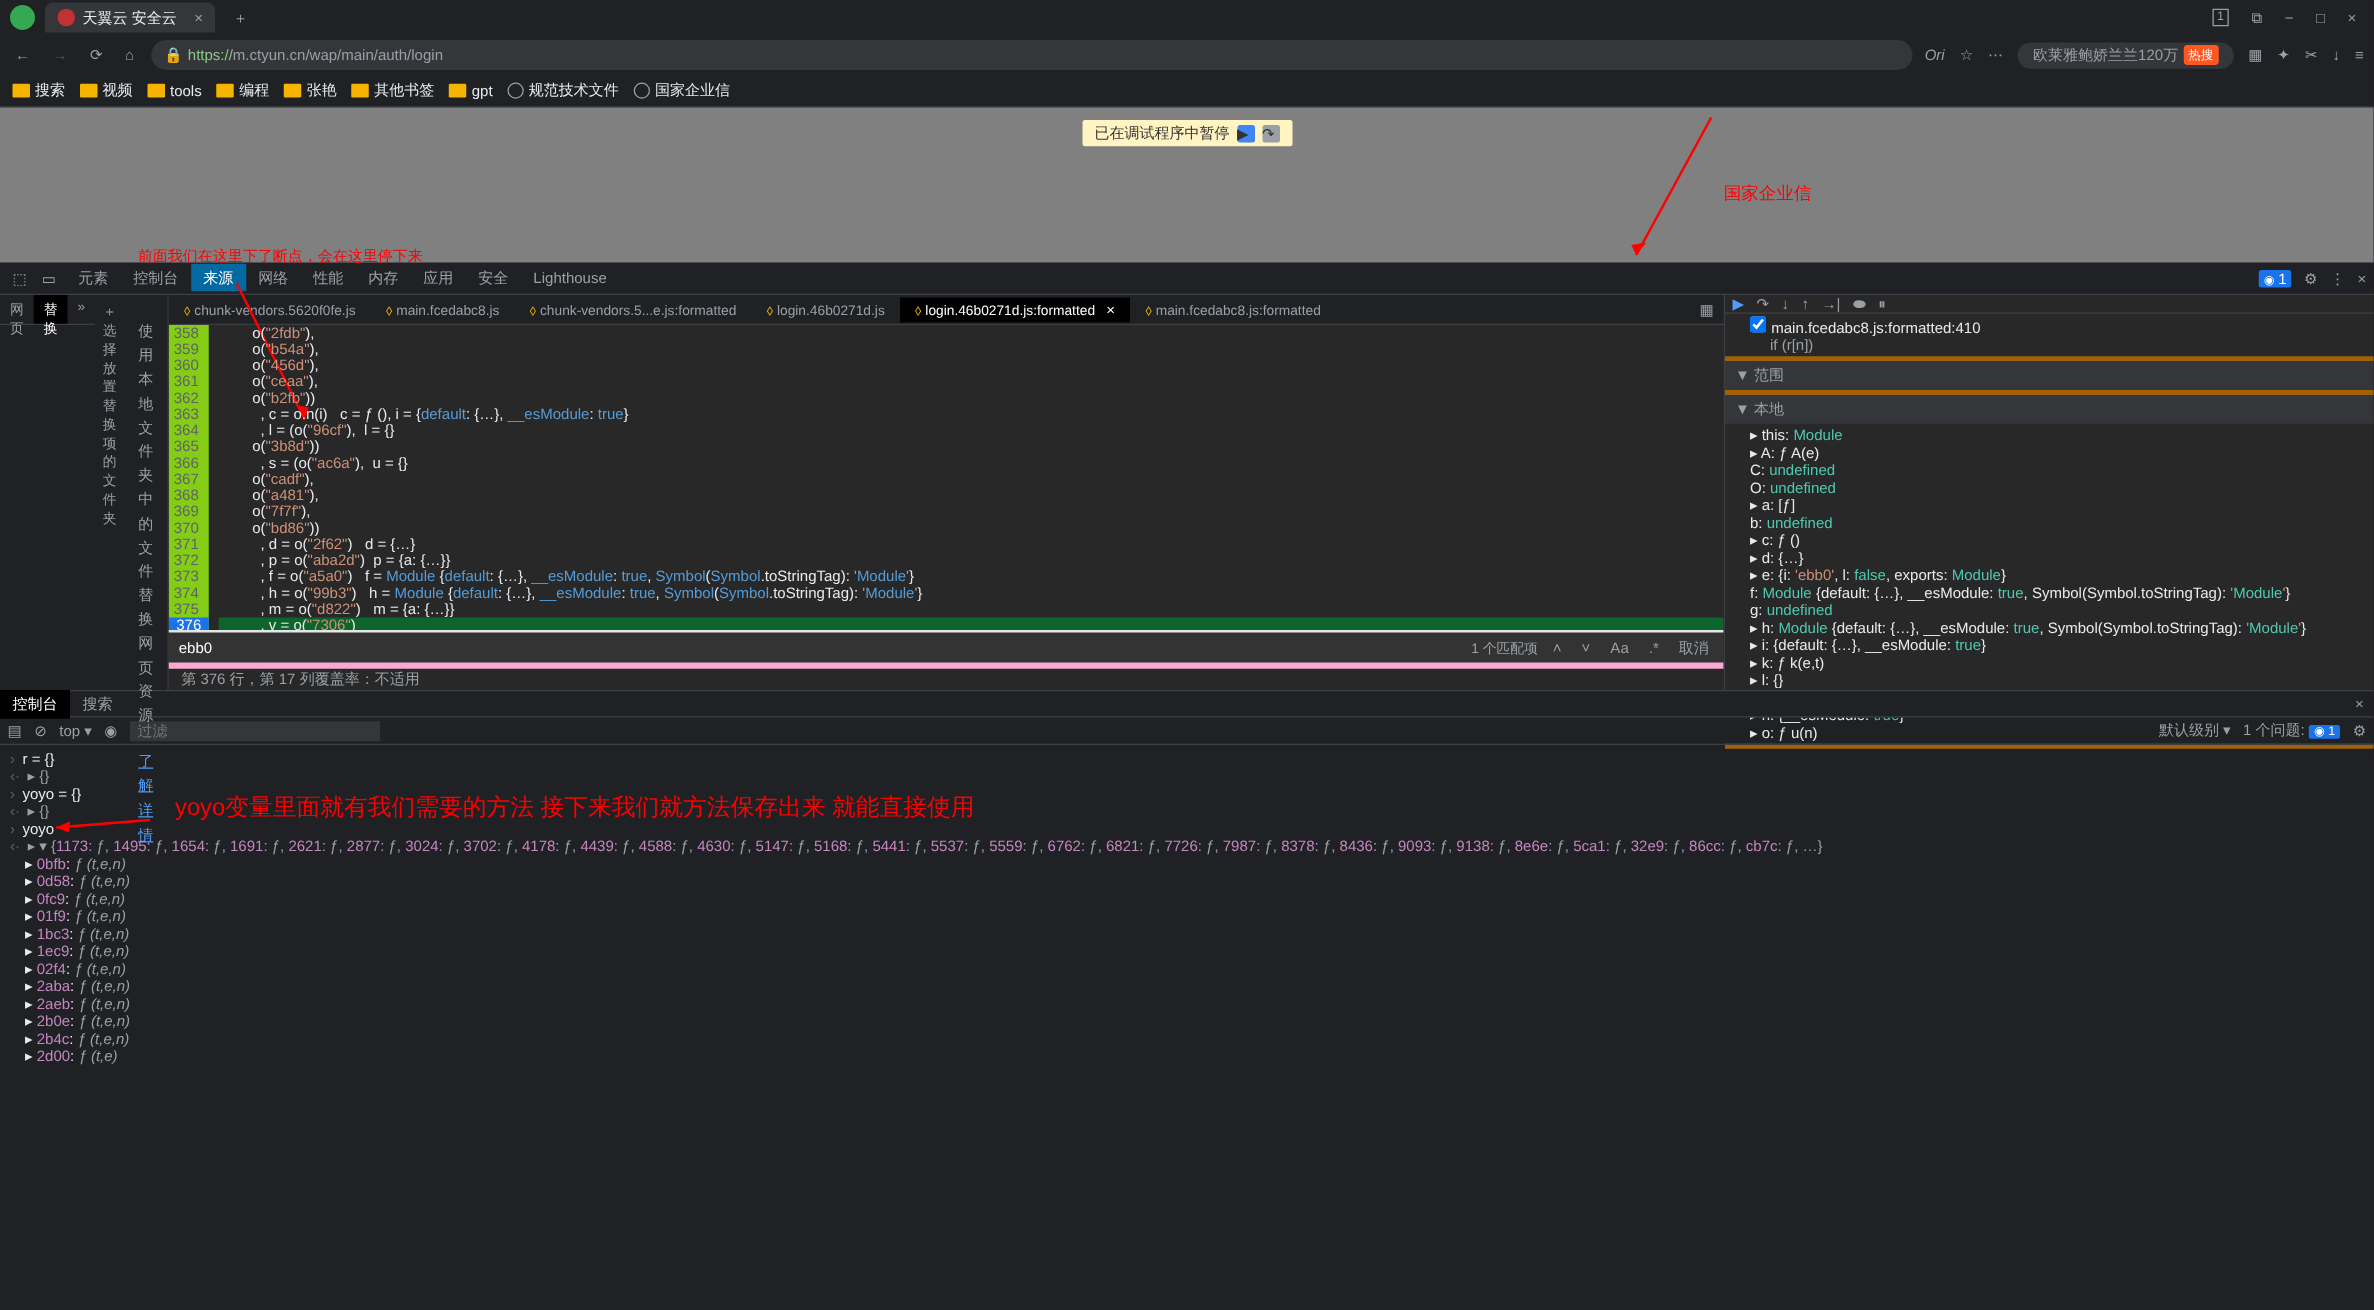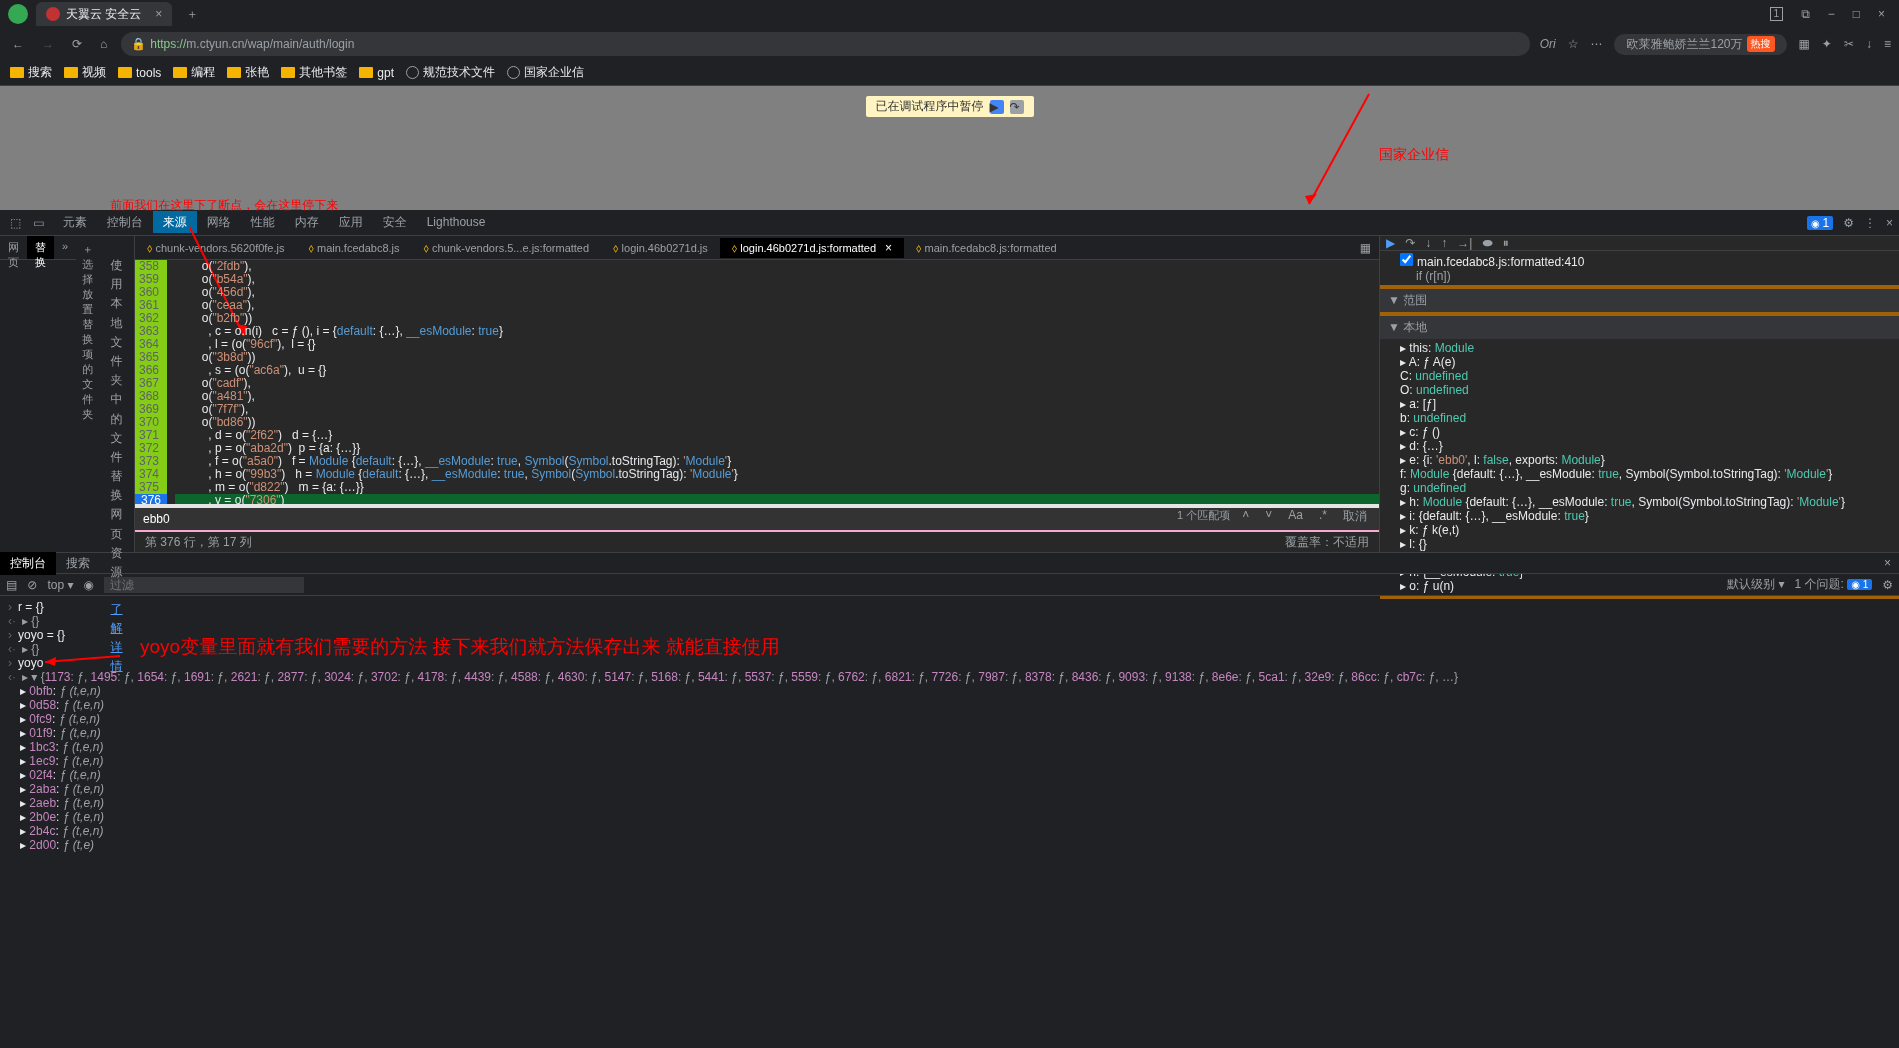--- a/index.html
+++ b/index.html
@@ -50,25 +50,25 @@
 .filetab.active{background:#000;color:#fff}
 .filetab .x{margin-left:6px}
 .filetabs .ftright{margin-left:auto;padding:0 8px;color:#9aa0a6}
 .code{flex:1;display:flex;overflow:hidden;font-family:Consolas,monospace;font-size:11px;line-height:13px;position:relative}
 .gutter{background:#84cc16;color:#5f6368;text-align:center;padding:0 8px 0 4px;user-select:none}
 .gutter .bp{background:#1a73e8;color:#fff;padding:0 4px;margin:0 -8px 0 -4px}
 .codelines{flex:1;padding-left:8px;white-space:pre;color:#e8eaed}
 .hl{background:#0d652d}
 .str{color:#ce9178}
 .kw{color:#569cd6}
-.searchbar{height:26px;display:flex;background:#333;padding:0 8px;gap:8px;border-top:4px solid #e5e5e5}
+.searchbar{height:26px;display:flex;align-items:center;background:#333;padding:0 8px;gap:8px;border-top:2px solid #e5e5e5}
 .searchbar input{background:transparent;border:none;color:#fff;flex:1;outline:none}
 .searchbar .cnt{color:#9aa0a6;font-size:11px}
 .searchbar .btn{color:#9aa0a6;cursor:pointer;padding:0 4px}
-.statusbar{height:22px;display:flex;align-items:center;padding:0 10px;color:#9aa0a6;font-size:11px;justify-content:space-between;border-top:2px solid #f9a8d4}
+.statusbar{height:22px;display:flex;align-items:center;padding:0 10px;color:#9aa0a6;font-size:11px;justify-content:flex-start;border-top:5px solid #f9a8d4}
 .debugpane{width:520px;background:#282828;border-left:1px solid #3c4043;display:flex;flex-direction:column;font-size:11px}
 .dbgtoolbar{height:24px;display:flex;align-items:center;padding:0 6px;gap:10px;border-bottom:1px solid #3c4043}
 .dbgtoolbar span{color:#9aa0a6;cursor:pointer}
 .dbgtoolbar .resume{color:#4f9cf9}
 .dbgsection{border-bottom:4px solid #a16207}
 .dbgsection .hdr{padding:3px 8px;color:#9aa0a6;cursor:pointer;background:#35363a}
 .dbgcontent{padding:2px 0;font-family:Consolas,monospace;line-height:14px}
 .dbgrow{padding:0 8px 0 20px;white-space:nowrap;overflow:hidden}
 .dbgrow .t{color:#4ec9b0}
 .dbgrow .s{color:#ce9178}

